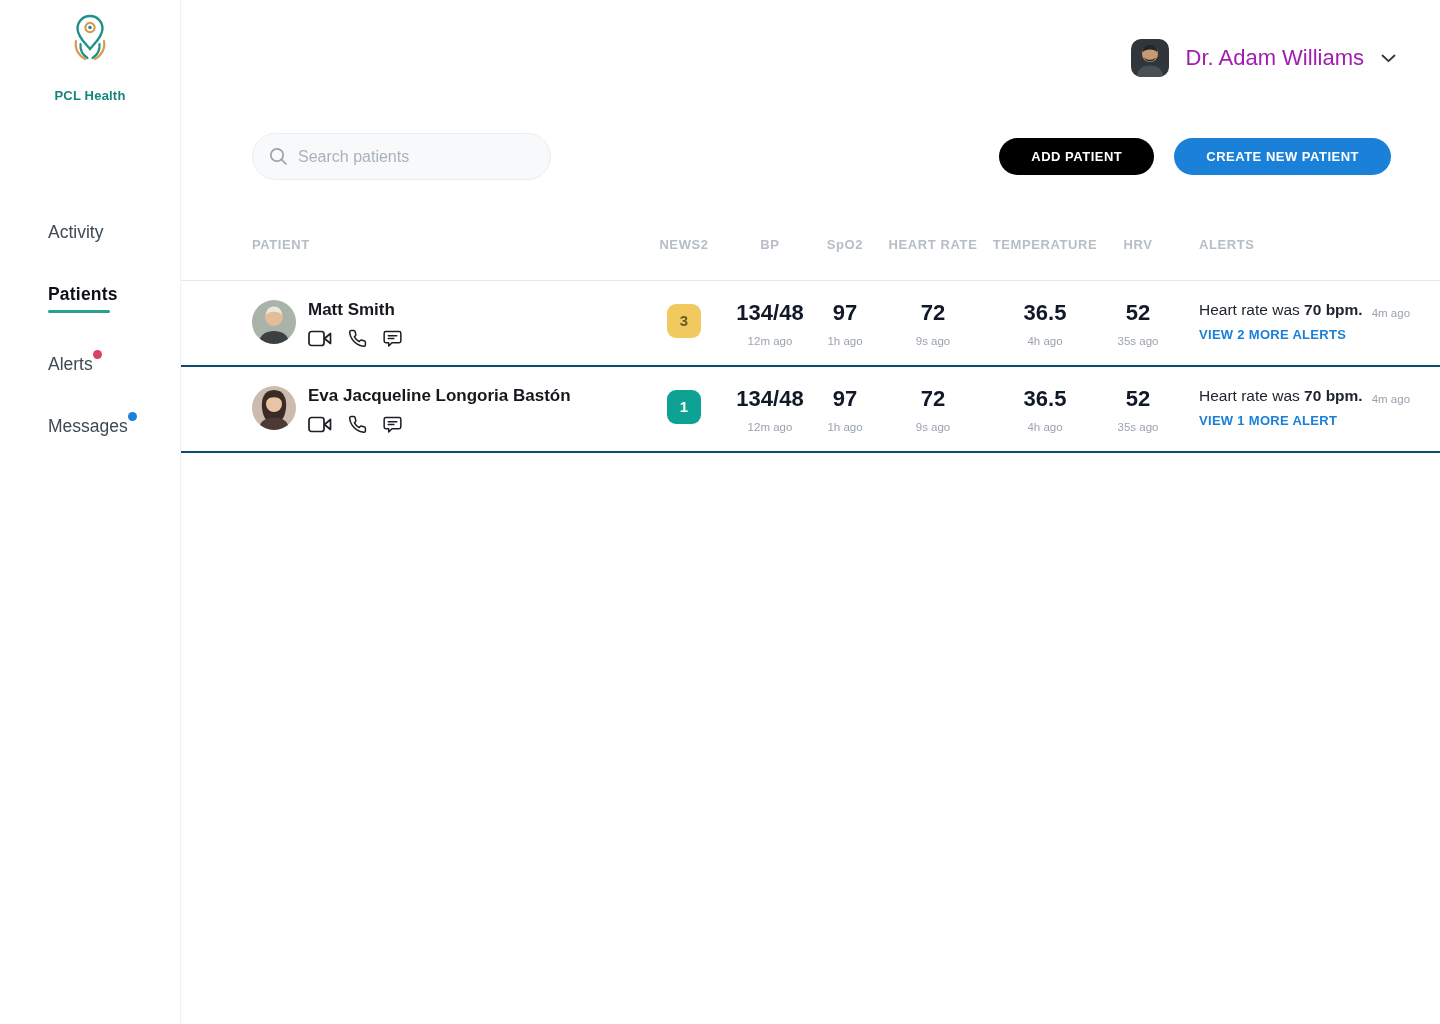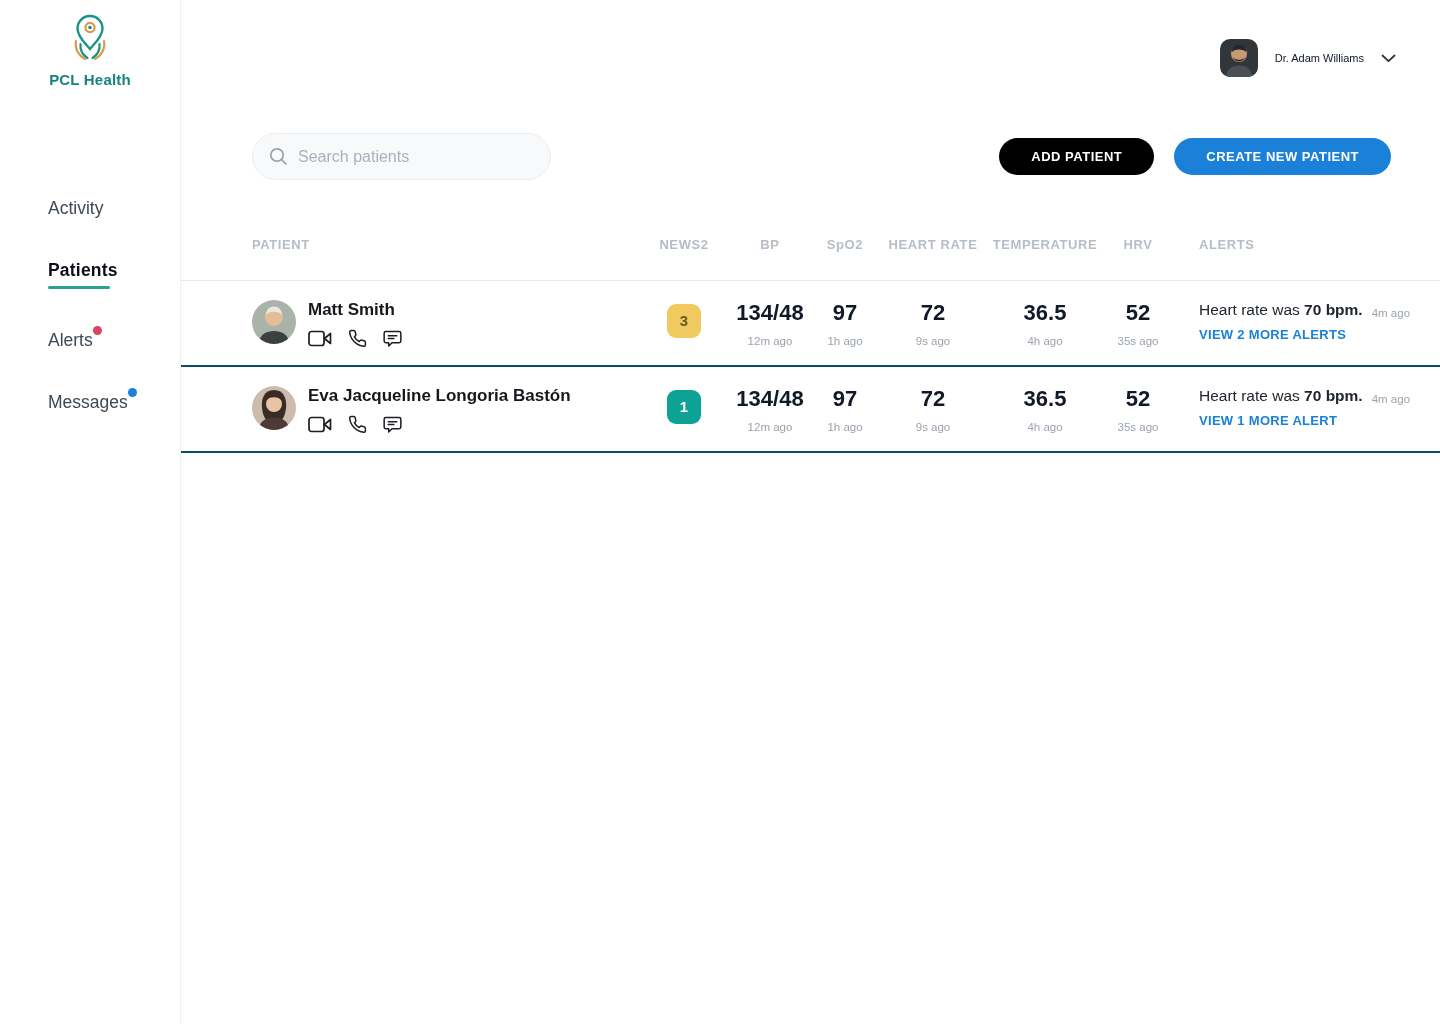--- a/index.html
+++ b/index.html
@@ -4,34 +4,34 @@
 <style>
   * { margin:0; padding:0; box-sizing:border-box; }
   html,body { width:1440px; height:1024px; background:#ffffff;
     font-family:"Liberation Sans","DejaVu Sans",sans-serif; color:#1a202c; overflow:hidden; }
   .app { position:relative; width:1440px; height:1024px; }
 
   
   .sidebar { position:absolute; left:0; top:0; width:181px; height:1024px; background:#fff;
     border-right:1px solid #f0f1f3; box-shadow:1px 0 2px rgba(15,30,40,.02); }
   .logo-wrap { padding-top:13px; text-align:center; cursor:pointer; }
-  .logo-name { margin-top:2px; font-size:15px; font-weight:700; color:#15857b; letter-spacing:.2px; }
-  .nav { position:absolute; top:198px; left:48px; }
+  .logo-name { margin-top:19px; font-size:13px; font-weight:700; color:#15857b; letter-spacing:.2px; }
+  .nav { position:absolute; top:222px; left:48px; }
   .nav-item { margin-bottom:41px; font-size:17.5px; color:#3e4954; cursor:pointer; position:relative; width:110px; }
   .nav-item .lbl { position:relative; display:inline-block; }
   .nav-item.active .lbl { font-weight:700; color:#0d1117; letter-spacing:.2px; }
   .active-underline { margin-top:5px; width:62px; height:3px; border-radius:2px; background:#2aa094; }
   .dot { position:absolute; top:-4px; right:-9px; width:9px; height:9px; border-radius:50%; }
   .dot.red { background:#d9455f; }
   .dot.blue { background:#1a80d8; }
 
   
   .user-chip { position:absolute; top:39px; right:44px; display:flex; align-items:center; gap:17px; cursor:pointer; }
   .user-avatar { width:38px; height:38px; border-radius:10px; overflow:hidden; flex:none; }
-  .user-name { font-size:11px; color:#0f172a; }
+  .user-name { font-size:22px; color:#a21caf; }
   .chev { display:flex; align-items:center; }
 
   
   .toolbar { position:absolute; top:133px; left:252px; right:49px; display:flex; align-items:center; }
   .search { width:299px; height:47px; border:1px solid #e9eef2; background:#f7f9fb; border-radius:24px;
     display:flex; align-items:center; padding:0 16px; gap:10px; }
   .search input { border:none; outline:none; background:transparent; flex:1; font-size:16px; color:#2d3748;
     font-family:"Liberation Sans","DejaVu Sans",sans-serif; }
   .search input::placeholder { color:#a9b2bc; }
   .btns { margin-left:auto; display:flex; gap:20px; }

